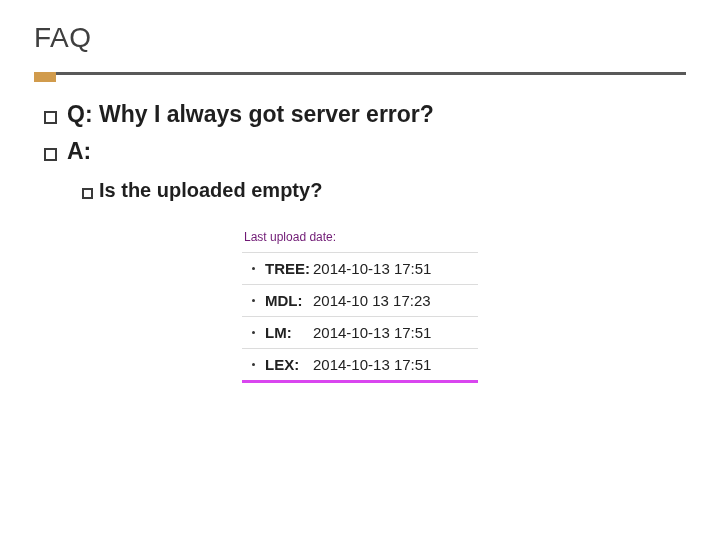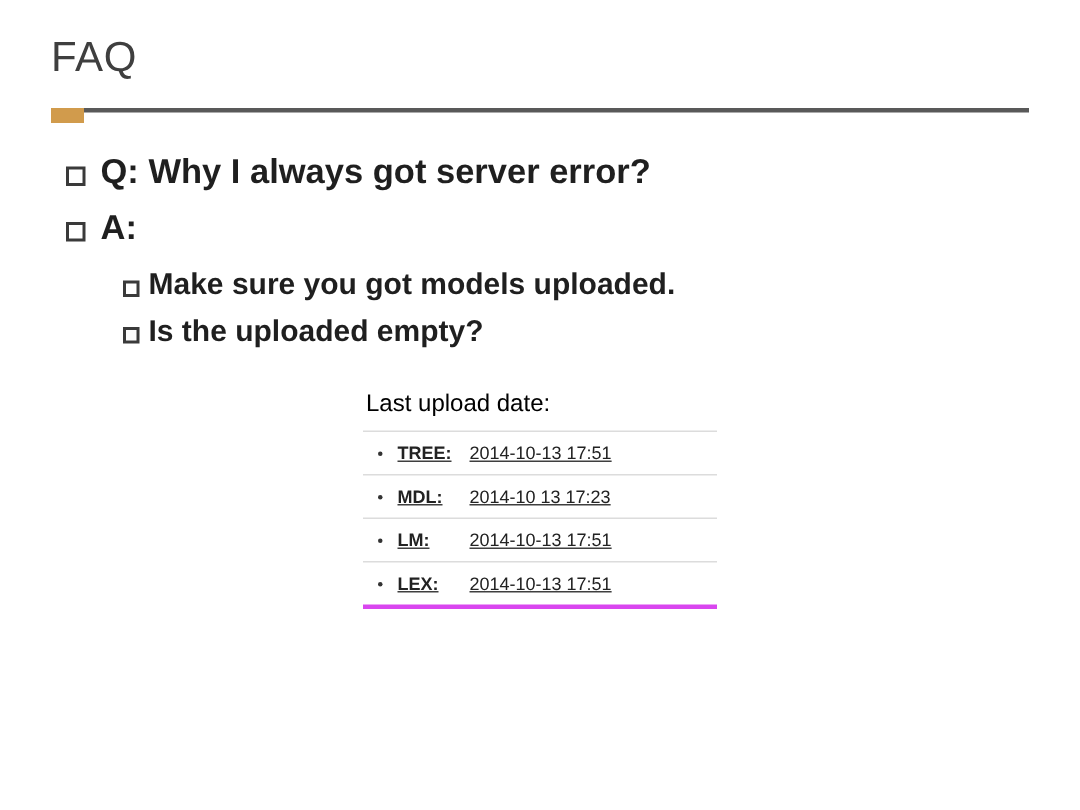--- a/index.html
+++ b/index.html
@@ -67,32 +67,31 @@
     margin-right: 6px;
     top: 2px;
   }
   .sect2 { margin-top: 14px; }
   .figure {
     width: 236px;
     margin: 28px auto 0 auto;
     font-family: "Helvetica Neue", Arial, sans-serif;
   }
   .fig-title {
-    font-size: 16px;
-    color: #000000;
+    font-size: 12px;
+    color: #701a75;
     margin-bottom: 8px;
     padding-left: 2px;
   }
   .fig-row {
     border-top: 1px solid #dcdcdc;
     padding: 7px 4px 7px 10px;
     display: flex;
     align-items: center;
-    font-size: 12px;
-    text-decoration: underline;
+    font-size: 15px;
   }
   .fig-row:last-child { border-bottom: 3px solid #d946ef; }
   .fig-dot {
     width: 3px; height: 3px; background: #333; border-radius: 50%;
     margin-right: 10px;
   }
   .fig-label {
     font-weight: 700;
     color: #222;
     width: 48px;
@@ -114,24 +113,20 @@
 </div>
 
 <div class="lvl1">
   <span class="bullet-box"></span>
   <span>A:</span>
 </div>
 
 <div class="sect2">
   <div class="lvl2">
     <span class="bullet-box sm"></span>
-    <span>Make sure you got models uploaded.</span>
-  </div>
-  <div class="lvl2">
-    <span class="bullet-box sm"></span>
     <span>Is the uploaded empty?</span>
   </div>
 </div>
 
 <div class="figure">
   <div class="fig-title">Last upload date:</div>
   <div class="fig-row">
     <span class="fig-dot"></span>
     <span class="fig-label">TREE:</span>
     <span class="fig-val">2014-10-13 17:51</span>

